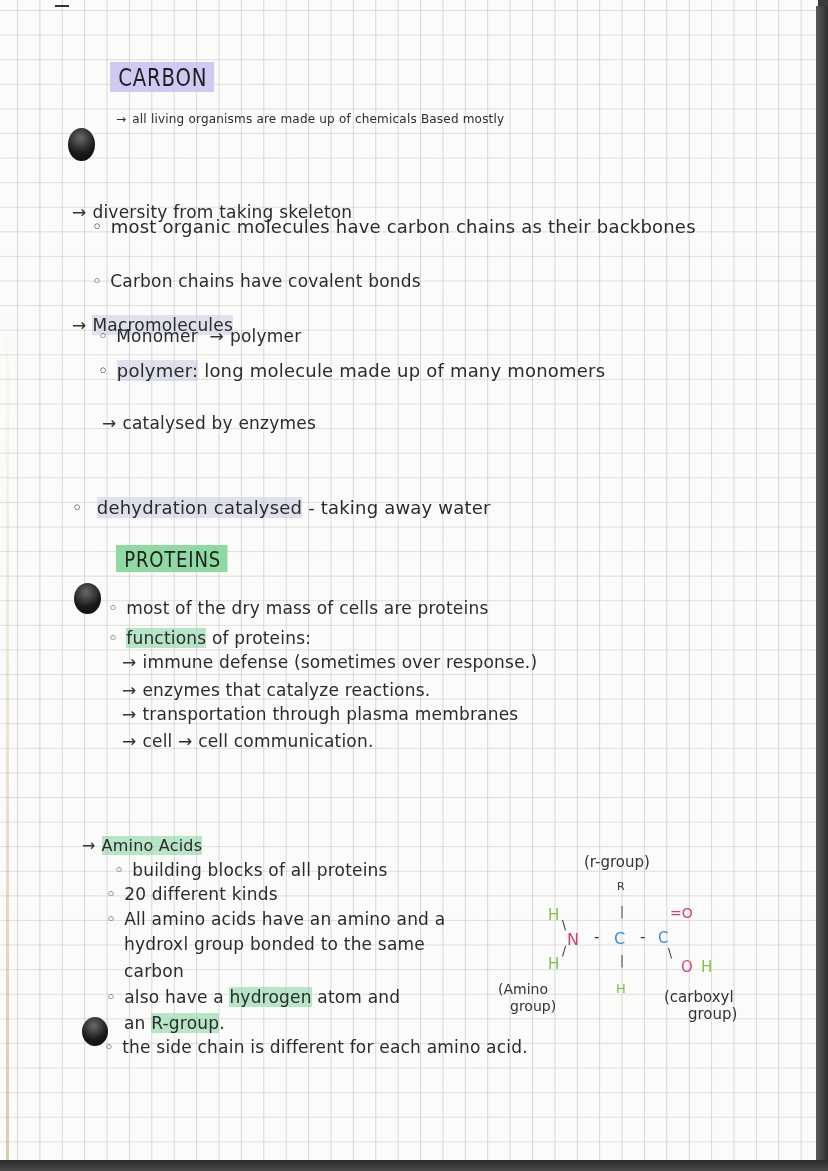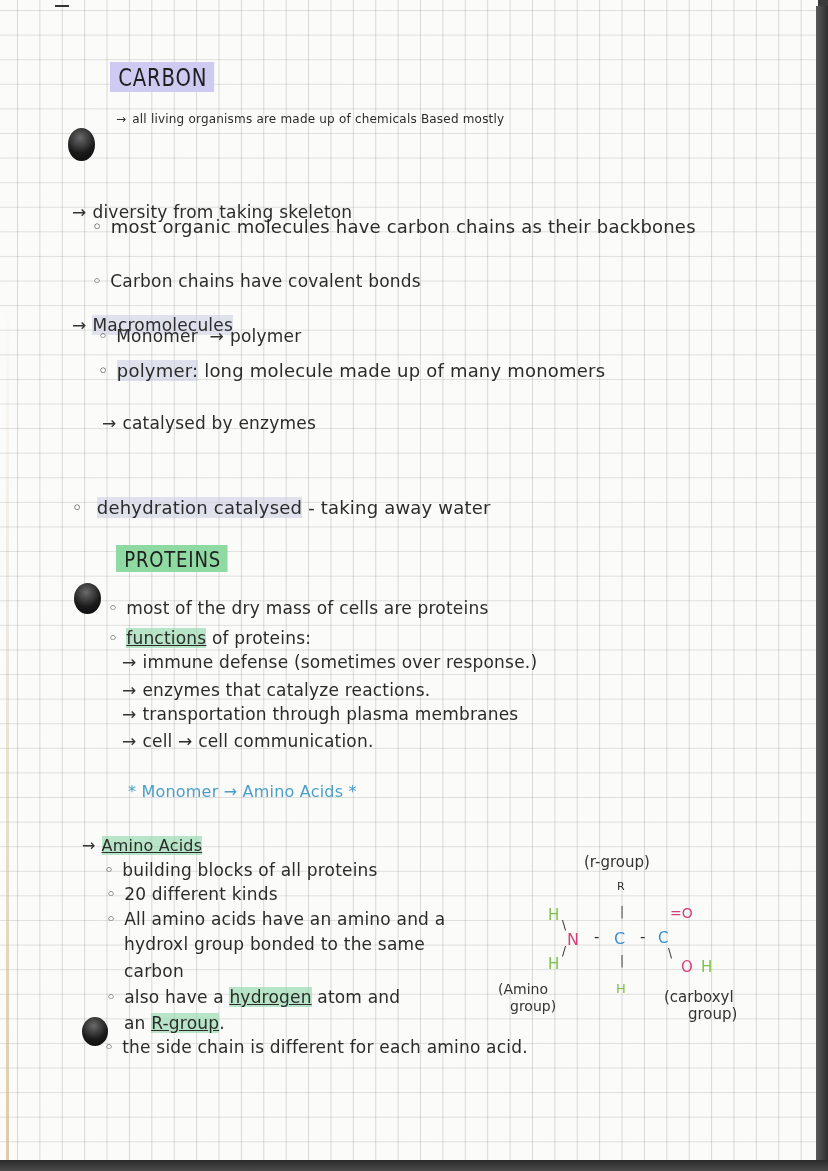--- a/index.html
+++ b/index.html
@@ -47,21 +47,21 @@
     }
     .title {
       position: absolute; padding: 2px 8px 0 10px;
       font-family: "DejaVu Sans", sans-serif;
       font-size: 24px; letter-spacing: 1px; color: #1f1f1f;
       transform: scaleX(0.82); transform-origin: left center;
     }
     .hl-purple { background: #cfcaf2; }
     .hl-green { background: #8fd9a2; }
     .hl-soft { background: rgba(200,205,225,0.55); }
-    .hl-mint { background: rgba(140,215,165,0.6); text-decoration: underline; }
+    .hl-mint { background: rgba(140,215,165,0.6); }
     .bullet { display: inline-block; margin-right: 8px; color: #444; }
     .arrow { color: #333; margin-right: 6px; }
     .blue { color: #4a9ec9; }
     .pink { color: #d4407a; }
     .lime { color: #7cc24a; }
     .cyan { color: #3a8fd0; }
     .chem {
       position: absolute; font-family: "DejaVu Sans", sans-serif; font-size: 15px;
     }
   </style>
@@ -127,26 +127,25 @@
   <div class="txt" style="left:122px;top:680px;">
     <span class="arrow">→</span><span>enzymes that catalyze reactions.</span>
   </div>
   <div class="txt" style="left:122px;top:704px;">
     <span class="arrow">→</span><span>transportation through plasma membranes</span>
   </div>
   <div class="txt" style="left:122px;top:731px;">
     <span class="arrow">→</span><span>cell → cell communication.</span>
   </div>
 
-  <div class="txt blue" style="left:128px;top:782px;font-size:16px;">* Monomer → Amino Acids *</div>
 
   <div class="txt" style="left:82px;top:836px;font-size:16px;">
     <span class="arrow">→</span><span class="hl-mint">Amino Acids</span>
   </div>
-  <div class="txt" style="left:104px;top:860px;">
+  <div class="txt" style="left:114px;top:860px;">
     <span class="bullet">◦</span><span>building blocks of all proteins</span>
   </div>
   <div class="txt" style="left:106px;top:884px;">
     <span class="bullet">◦</span><span>20 different kinds</span>
   </div>
   <div class="txt" style="left:124px;top:934px;">hydroxl group bonded to the same</div>
   <div class="txt" style="left:106px;top:909px;">
     <span class="bullet">◦</span><span>All amino acids have an amino and a</span>
   </div>
   <div class="txt" style="left:124px;top:961px;">carbon</div>

